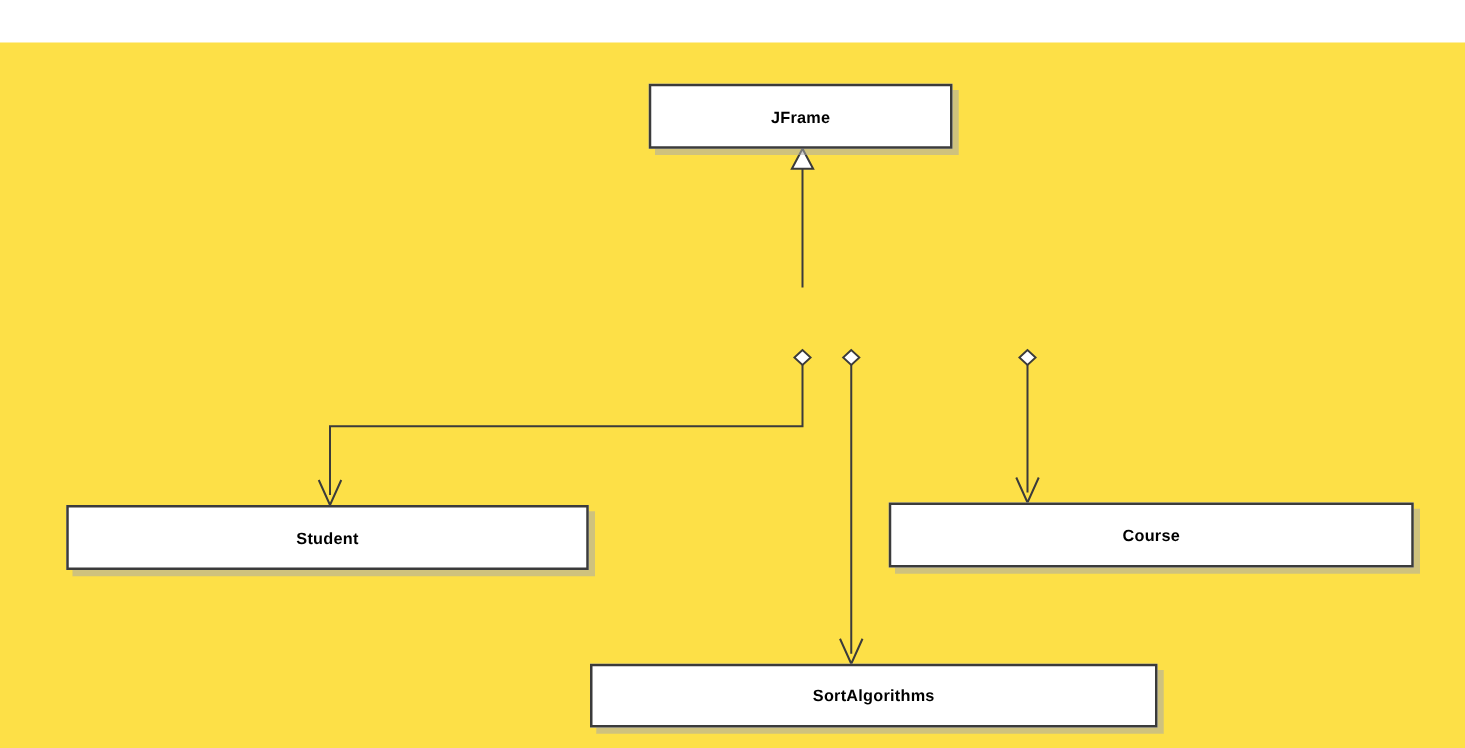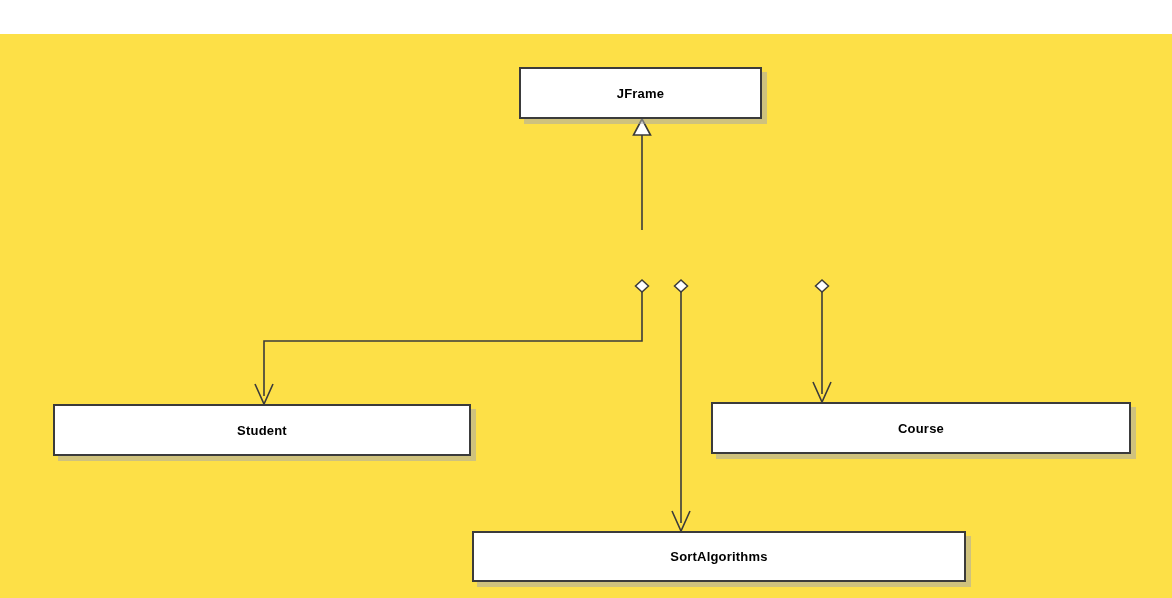--- a/index.html
+++ b/index.html
@@ -85,17 +85,17 @@
 
 
   <div class="uml-class" style="left: 53px; top: 370px; width: 418px; height: 52px; background: rgb(255, 255, 255); border-color: rgb(59, 59, 59);">
     <span class="class-name" style="color: rgb(0, 0, 0);">Student</span>
   </div>
 
   <div class="uml-class" style="left: 711px; top: 368px; width: 420px; height: 52px; background: rgb(255, 255, 255); border-color: rgb(59, 59, 59);">
     <span class="class-name" style="color: rgb(0, 0, 0);">Course</span>
   </div>
 
-  <div class="uml-class" style="left: 472px; top: 497px; width: 494px; height: 51px; background: rgb(255, 255, 255); border-color: rgb(59, 59, 59);">
+  <div class="uml-class" style="left: 472px; top: 497px; width: 454px; height: 51px; background: rgb(255, 255, 255); border-color: rgb(59, 59, 59);">
     <span class="class-name" style="color: rgb(0, 0, 0);">SortAlgorithms</span>
   </div>
 
 </div>
 
 </body></html>

